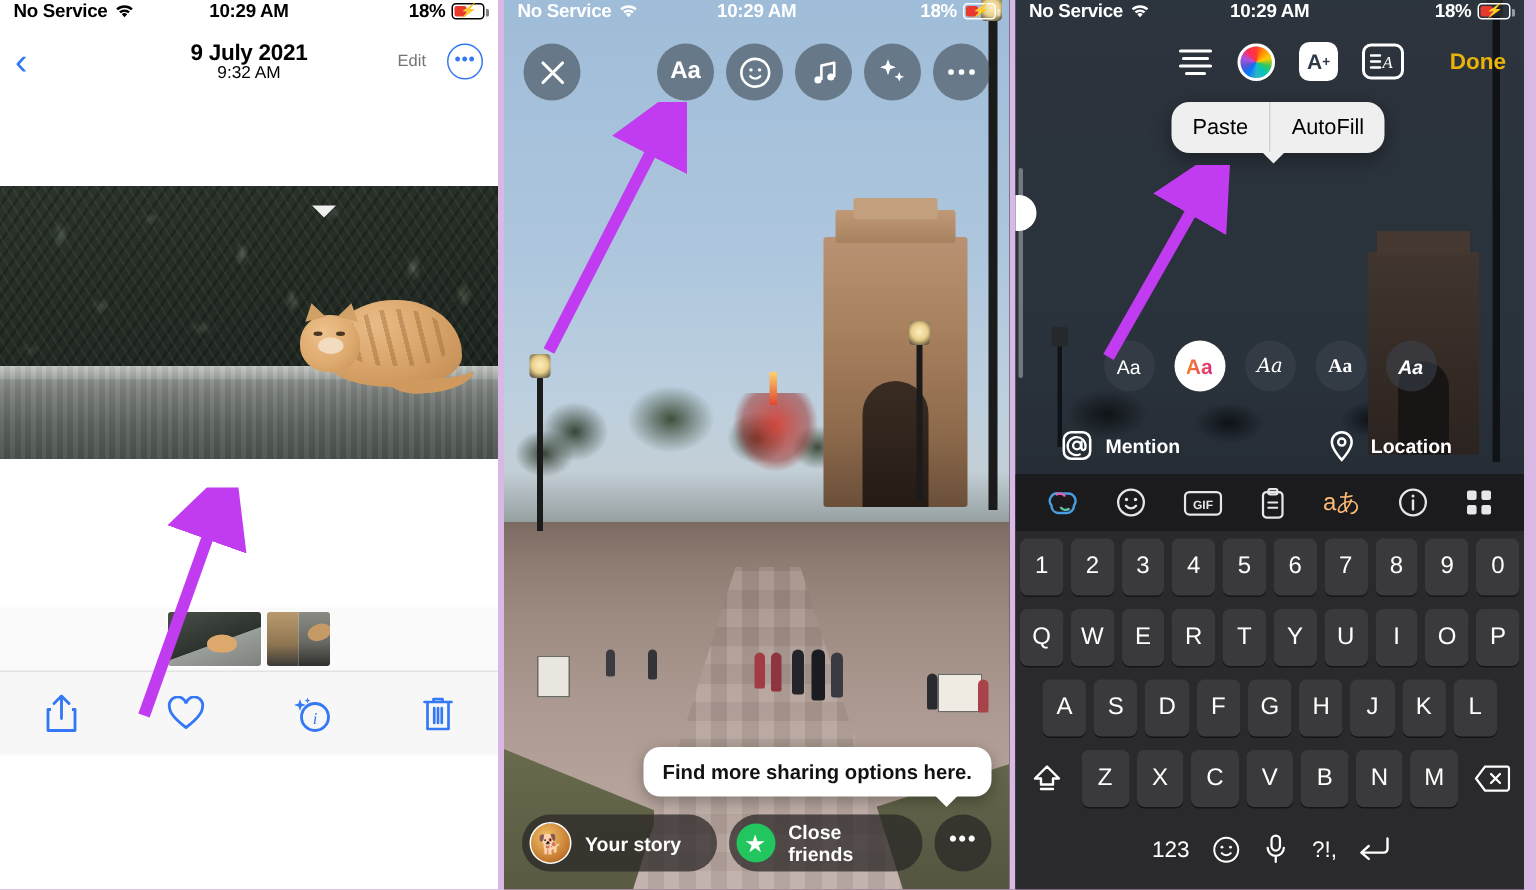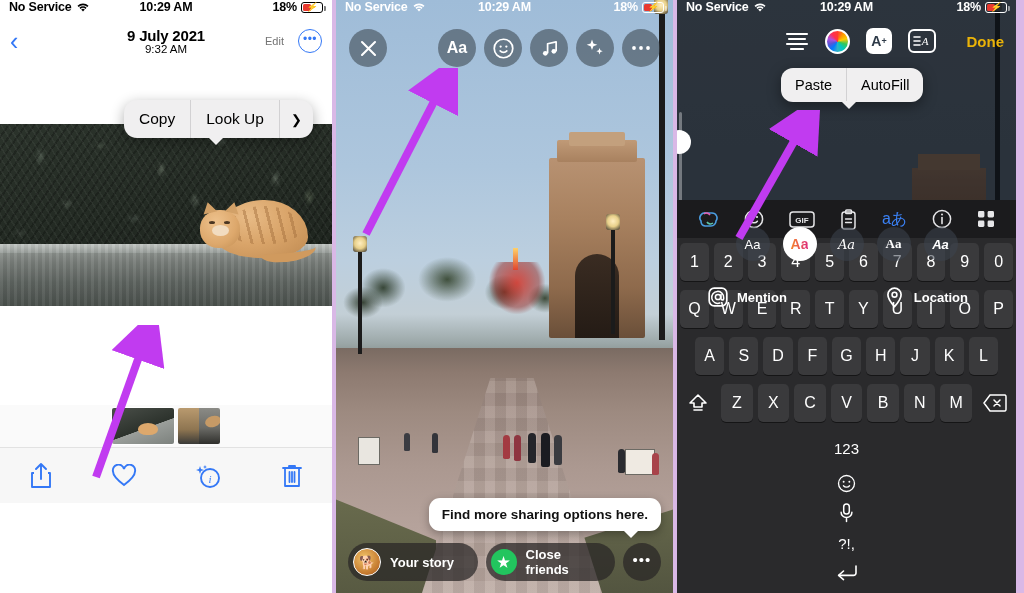--- a/index.html
+++ b/index.html
@@ -325,34 +325,34 @@
     display: flex; align-items: center; z-index: 5; color: #fff; font-size: 13px; font-weight: 600;
   }
   .ml-item { display: flex; align-items: center; gap: 8px; cursor: pointer; }
   .ml-item.m { margin-left: 30px; }
   .ml-item.l { margin-left: auto; margin-right: 48px; }
   .ml-ico { width: 22px; height: 22px; display:flex;align-items:center;justify-content:center;}
 
   .kb { position: absolute; bottom: 0; left: 0; right: 0; background: #1b1b1d; }
   .kb-tools {
     height: 38px; display: flex; align-items: center; justify-content: space-around;
-    background: #1b1b1d; color: #3b82f6; padding: 0 8px;
+    background: #1b1b1d; color: #fdba74; padding: 0 8px;
   }
   .kb-tool { cursor: pointer; display: flex; align-items: center; justify-content: center; font-size: 16px; }
   .kb-main { background: #2a2a2c; padding: 5px 3px 6px; }
   .kb-row { display: flex; justify-content: center; gap: 5px; margin-bottom: 9px; }
   .key {
     height: 38px; min-width: 27px; flex: 1; background: #3a3a3c; border-radius: 5px;
     display: flex; align-items: center; justify-content: center; color: #fff;
     font-size: 16px; cursor: pointer; box-shadow: 0 1px 0 rgba(0,0,0,.5);
   }
   .kb-row.r2 { padding: 0 15px; }
   .kb-row.r3 { padding: 0 0; }
   .key.fn { background: transparent; box-shadow: none; flex: 0 0 36px; font-size: 16px; }
-  .kb-row.bot { align-items: center; gap: 6px; margin-bottom: 2px; padding: 0 4px; flex-direction: column;}
+  .kb-row.bot { align-items: center; gap: 6px; margin-bottom: 2px; padding: 0 4px;}
   .key.space { flex: 1; background: #3a3a3c; color: #8e8e93; font-size: 11px; }
   .key.k123 { flex: 0 0 34px; background: transparent; box-shadow: none; font-size: 15px; }
   .key.small { flex: 0 0 24px; background: transparent; box-shadow: none; font-size: 15px; }
 
   .arrow { position: absolute; z-index: 8; pointer-events: none; }
 </style>
 </head>
 <body>
 
 <div class="stage">
@@ -402,27 +402,20 @@
           <div class="cat-head">
             <div class="cat-ear l"></div>
               <div class="cat-ear r"></div>
             <div class="cat-eye l"></div>
               <div class="cat-eye r"></div>
             <div class="cat-muzzle"></div>
           </div>
         </div>
       </div>
 
-      <div class="ctx-menu">
-        <div class="ctx-item">Copy</div>
-        <div class="ctx-sep"></div>
-        <div class="ctx-item">Look Up</div>
-        <div class="ctx-sep"></div>
-        <div class="ctx-chev">❯</div>
-      </div>
       <div class="ctx-tail"></div>
 
       <svg class="arrow" style="left:82px; top:262px;" width="90" height="160">
         <defs>
             <marker id="ah1" markerWidth="7" markerHeight="7" refX="3" refY="3.5" orient="auto">
               <path d="M0,0 L7,3.5 L0,7 z" fill="#c13bf0"></path>
             </marker>
           </defs>
         <line x1="14" y1="152" x2="64" y2="12" stroke="#c13bf0" stroke-width="8" marker-end="url(#ah1)"></line>
       </svg>

